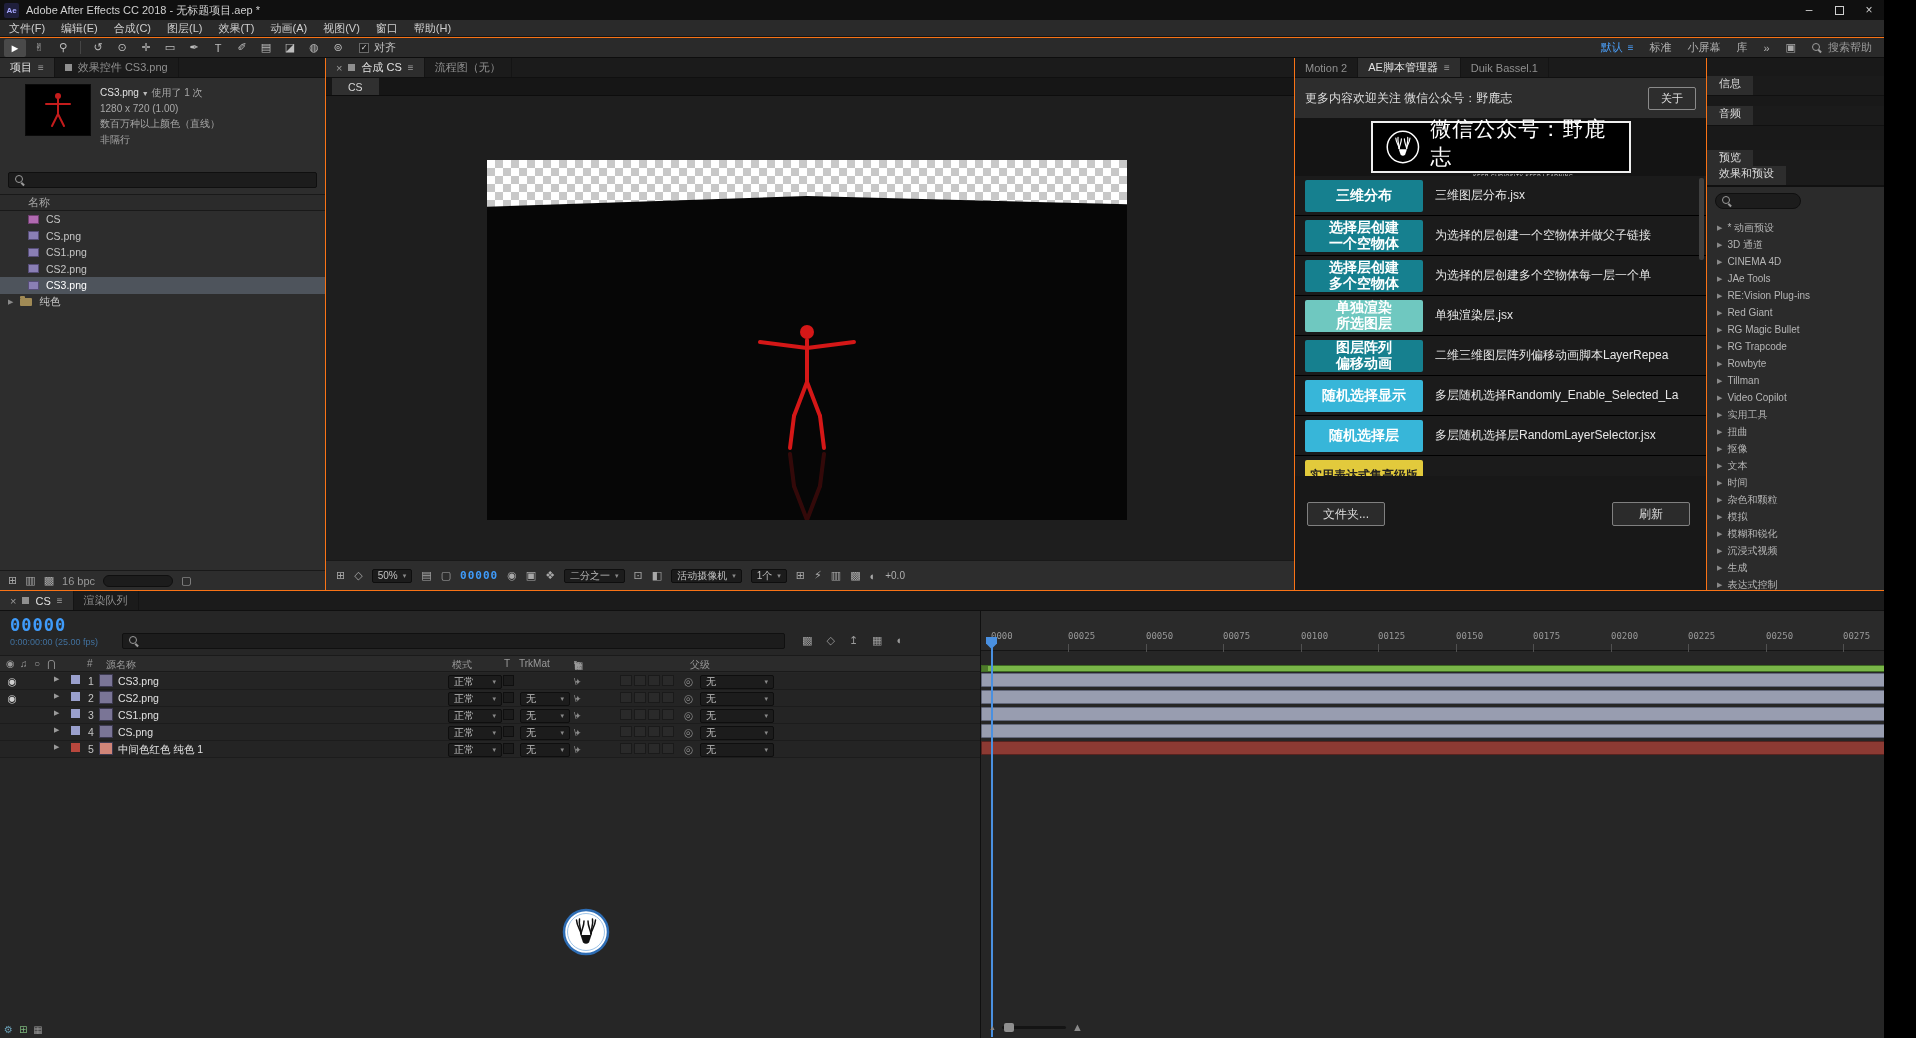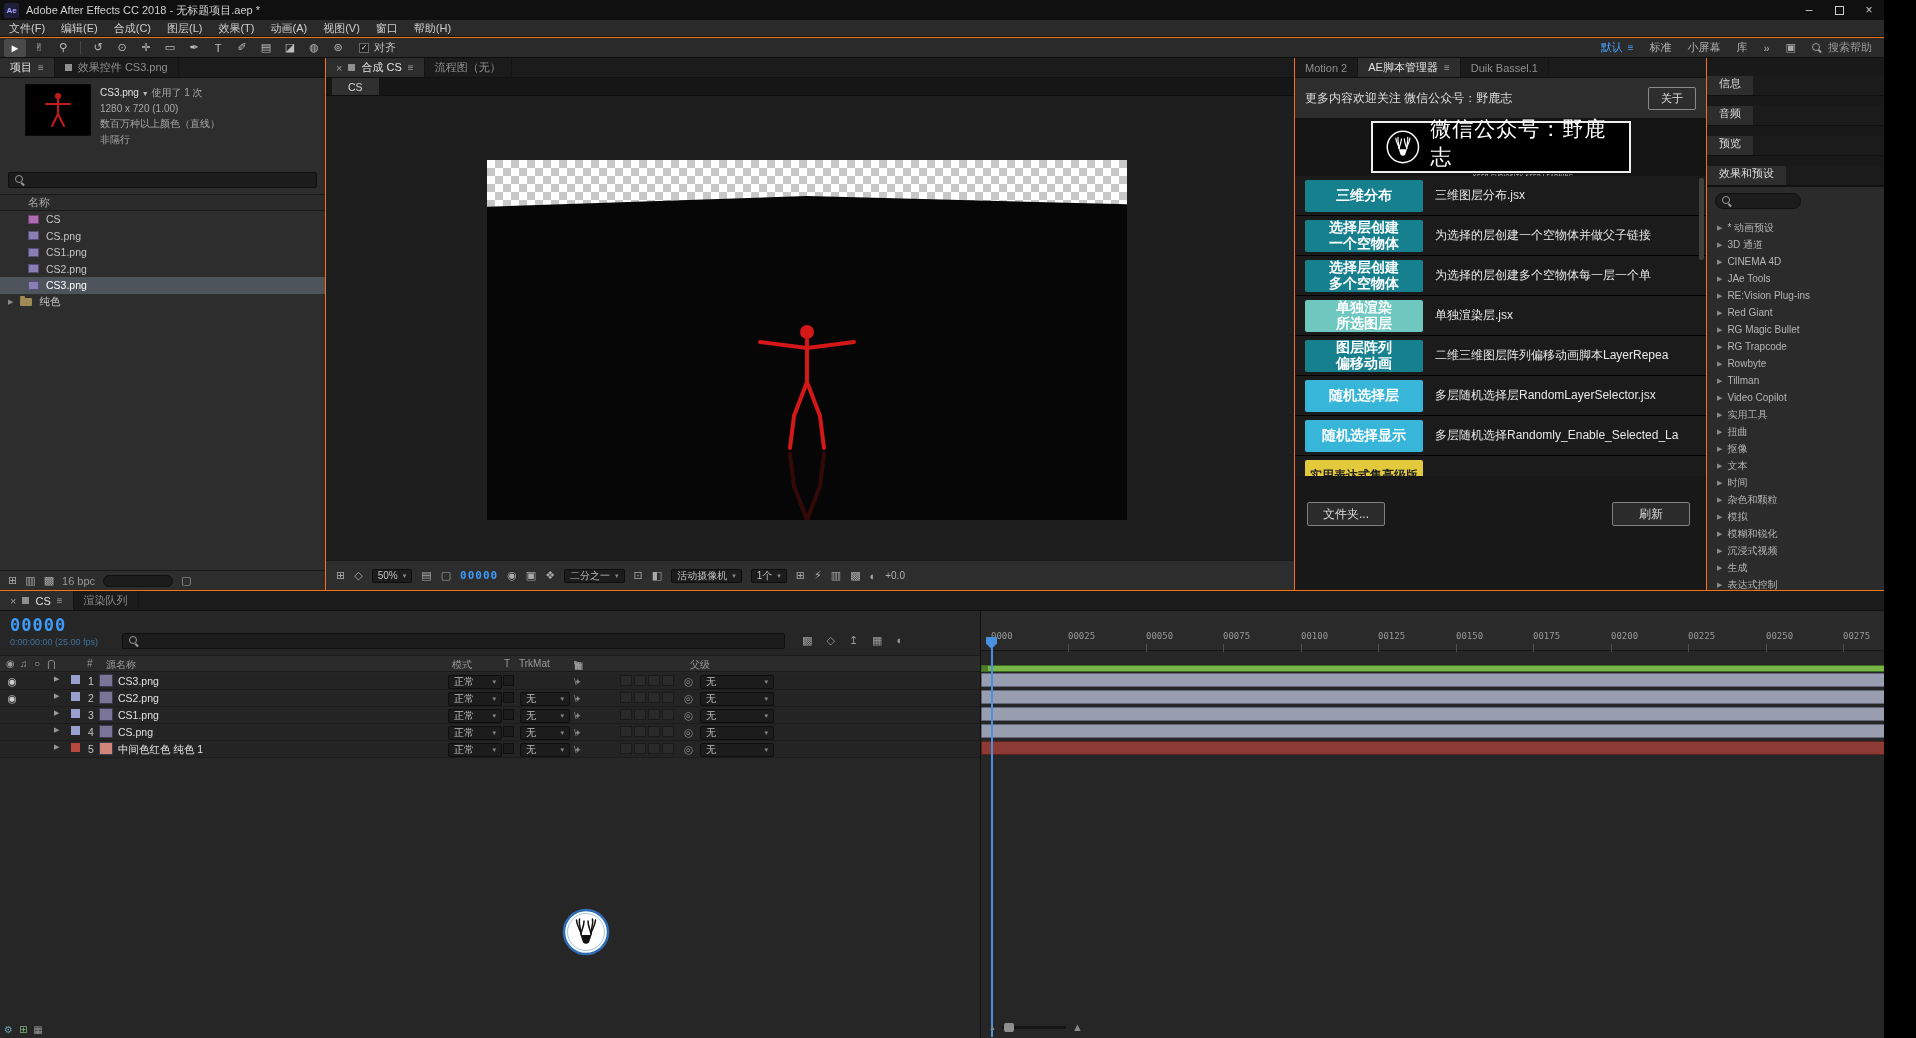--- a/index.html
+++ b/index.html
@@ -438,26 +438,26 @@
         <div class="script-btn c-mint">单独渲染
 所选图层</div>
         <div class="script-desc">单独渲染层.jsx</div>
       </div>
       <div class="script-row">
         <div class="script-btn c-teal">图层阵列
 偏移动画</div>
         <div class="script-desc">二维三维图层阵列偏移动画脚本LayerRepea</div>
       </div>
       <div class="script-row">
+        <div class="script-btn c-cyan">随机选择显示</div>
+        <div class="script-desc">多层随机选择Randomly_Enable_Selected_La</div>
+      </div>
+      <div class="script-row">
         <div class="script-btn c-cyan">随机选择层</div>
         <div class="script-desc">多层随机选择层RandomLayerSelector.jsx</div>
-      </div>
-      <div class="script-row">
-        <div class="script-btn c-cyan">随机选择显示</div>
-        <div class="script-desc">多层随机选择Randomly_Enable_Selected_La</div>
       </div>
       <div class="script-row">
         <div class="script-btn c-yellow">实用表达式集高级版</div>
         <div class="script-desc"></div>
       </div>
       <div class="sc-scroll"></div>
     </div>
     <div class="sc-foot">
       <div class="sc-btn folder-btn">文件夹...</div>
       <div class="sc-btn refresh-btn">刷新</div>
@@ -470,21 +470,21 @@
           <span>信息</span>
         </span>
       <span class="sb-menu">≡</span>
     </div>
     <div class="sb-strip" style="top:48px;">
       <span class="sb-tab">
           <span>音频</span>
         </span>
       <span class="sb-menu">≡</span>
     </div>
-    <div class="sb-strip" style="top:78px;font-family:Liberation Serif, serif;">
+    <div class="sb-strip" style="top:92px;font-family:Liberation Serif, serif;">
       <span class="sb-tab">
           <span>预览</span>
         </span>
       <span class="sb-menu">≡</span>
     </div>
     <div class="sb-strip" style="top:108px;">
       <span class="sb-tab">
           <span>效果和预设</span>
         </span>
       <span class="sb-menu">≡</span>

